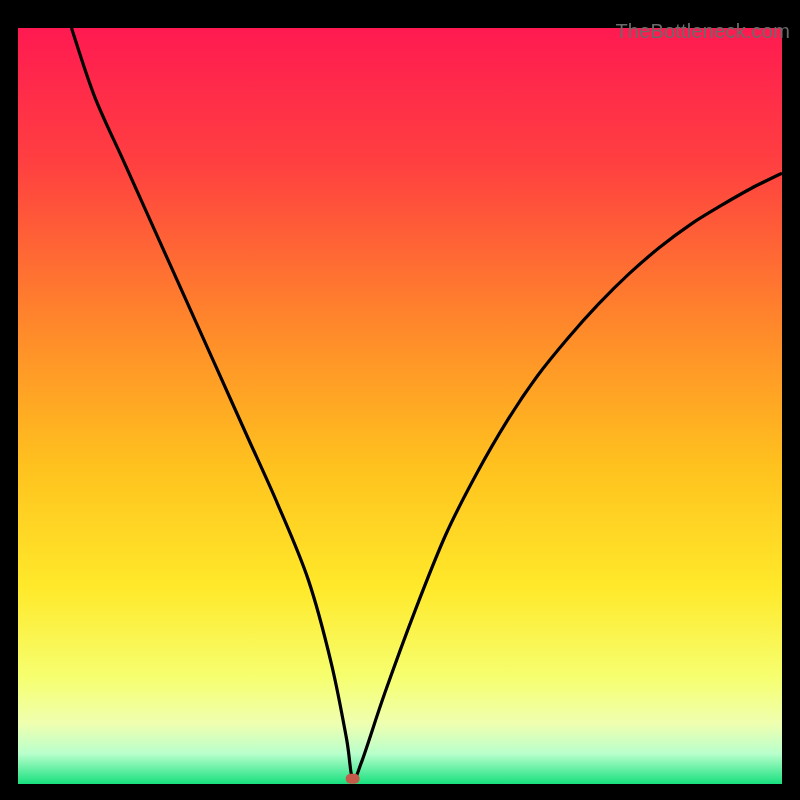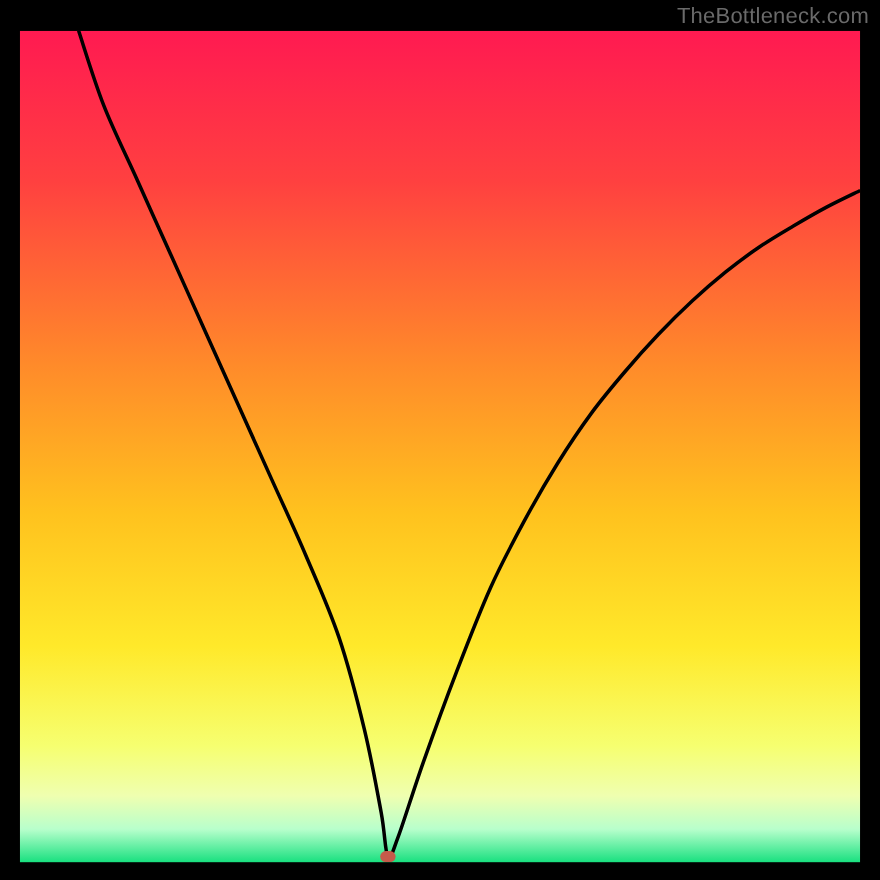--- a/index.html
+++ b/index.html
@@ -12,21 +12,21 @@
     font-family: Arial, Helvetica, sans-serif;
   }
   .frame {
     position: relative;
     width: 800px;
     height: 800px;
     background: #000;
   }
   .watermark {
     position: absolute;
-    top: 4px;
+    top: 20px;
     right: 10px;
     color: #6a6a6a;
     font-size: 20px;
     font-weight: 500;
     letter-spacing: 0.2px;
     z-index: 3;
     text-align: right;
   }
   .plot-outer {
     position: absolute;

